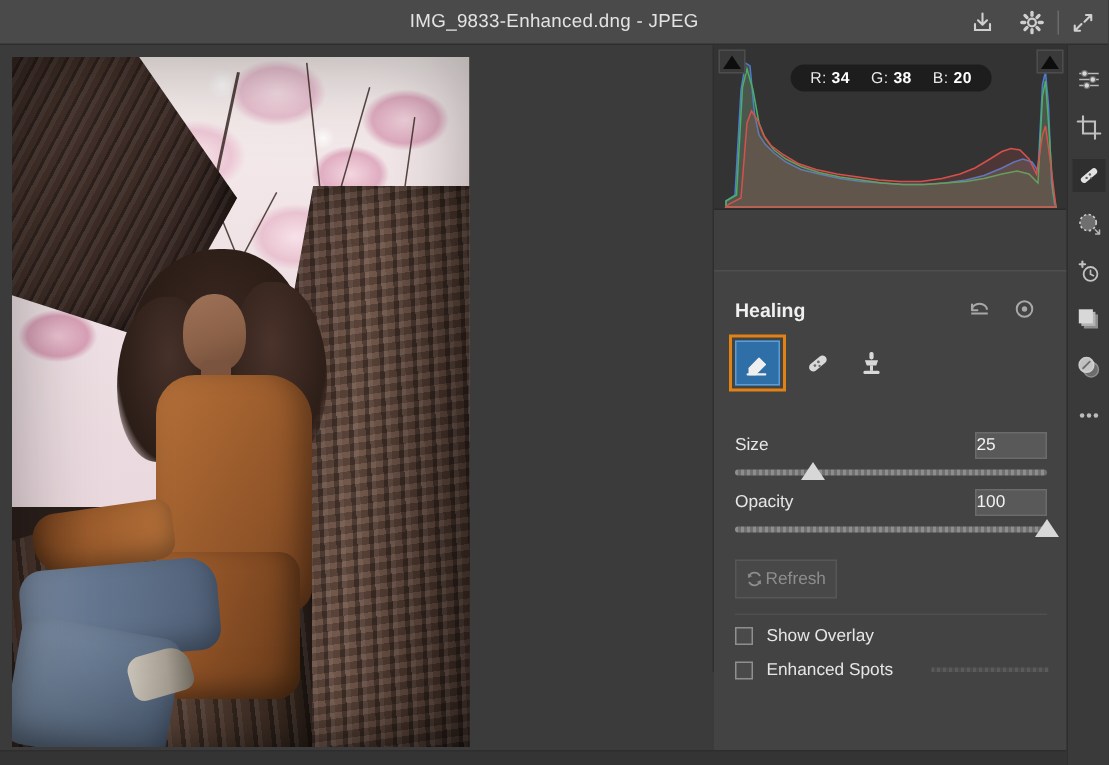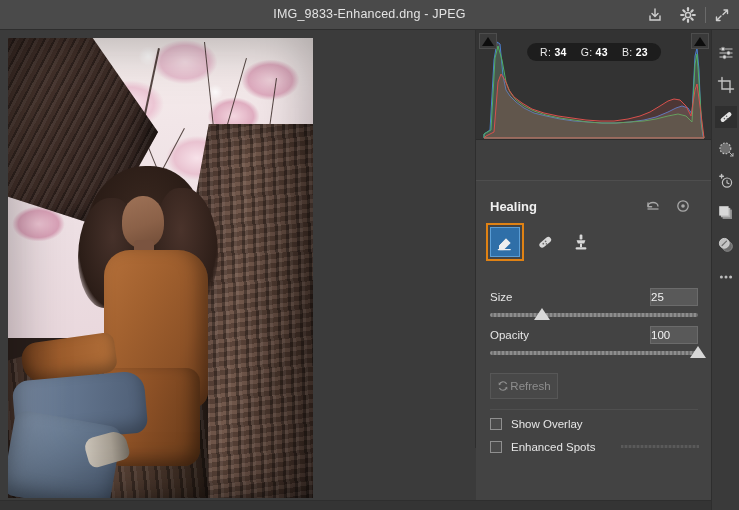--- a/index.html
+++ b/index.html
@@ -453,25 +453,25 @@
         <div class="tri"></div>
       </div>
 
       <div id="rgb-readout">
         <span class="rgb-item">
           <span>R:</span>
           <b>34</b>
         </span>
         <span class="rgb-item">
           <span>G:</span>
-          <b>43</b>
+          <b>38</b>
         </span>
         <span class="rgb-item">
           <span>B:</span>
-          <b>23</b>
+          <b>20</b>
         </span>
       </div>
     </div>
 
     <div id="healing-section">
       <div id="healing-title">Healing</div>
 
       <div id="hdr-undo">
         <svg width="18" height="18" viewBox="0 0 18 18">
           <path d="M4 9.5 A5 4 0 0 1 14 9.5" stroke="#a8a8a8" stroke-width="1.4" fill="none"></path>

